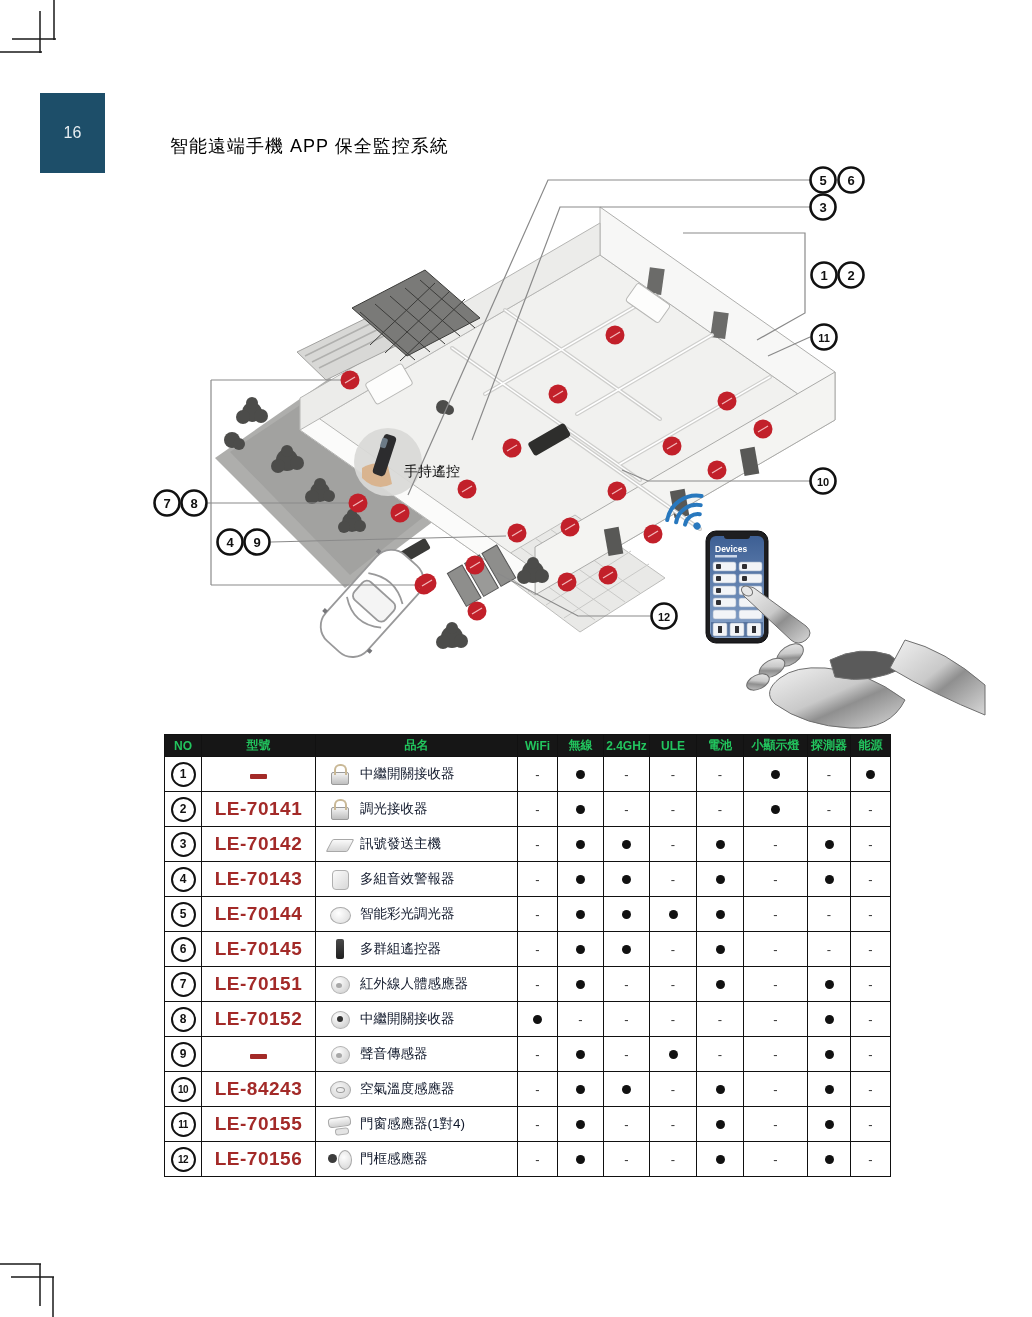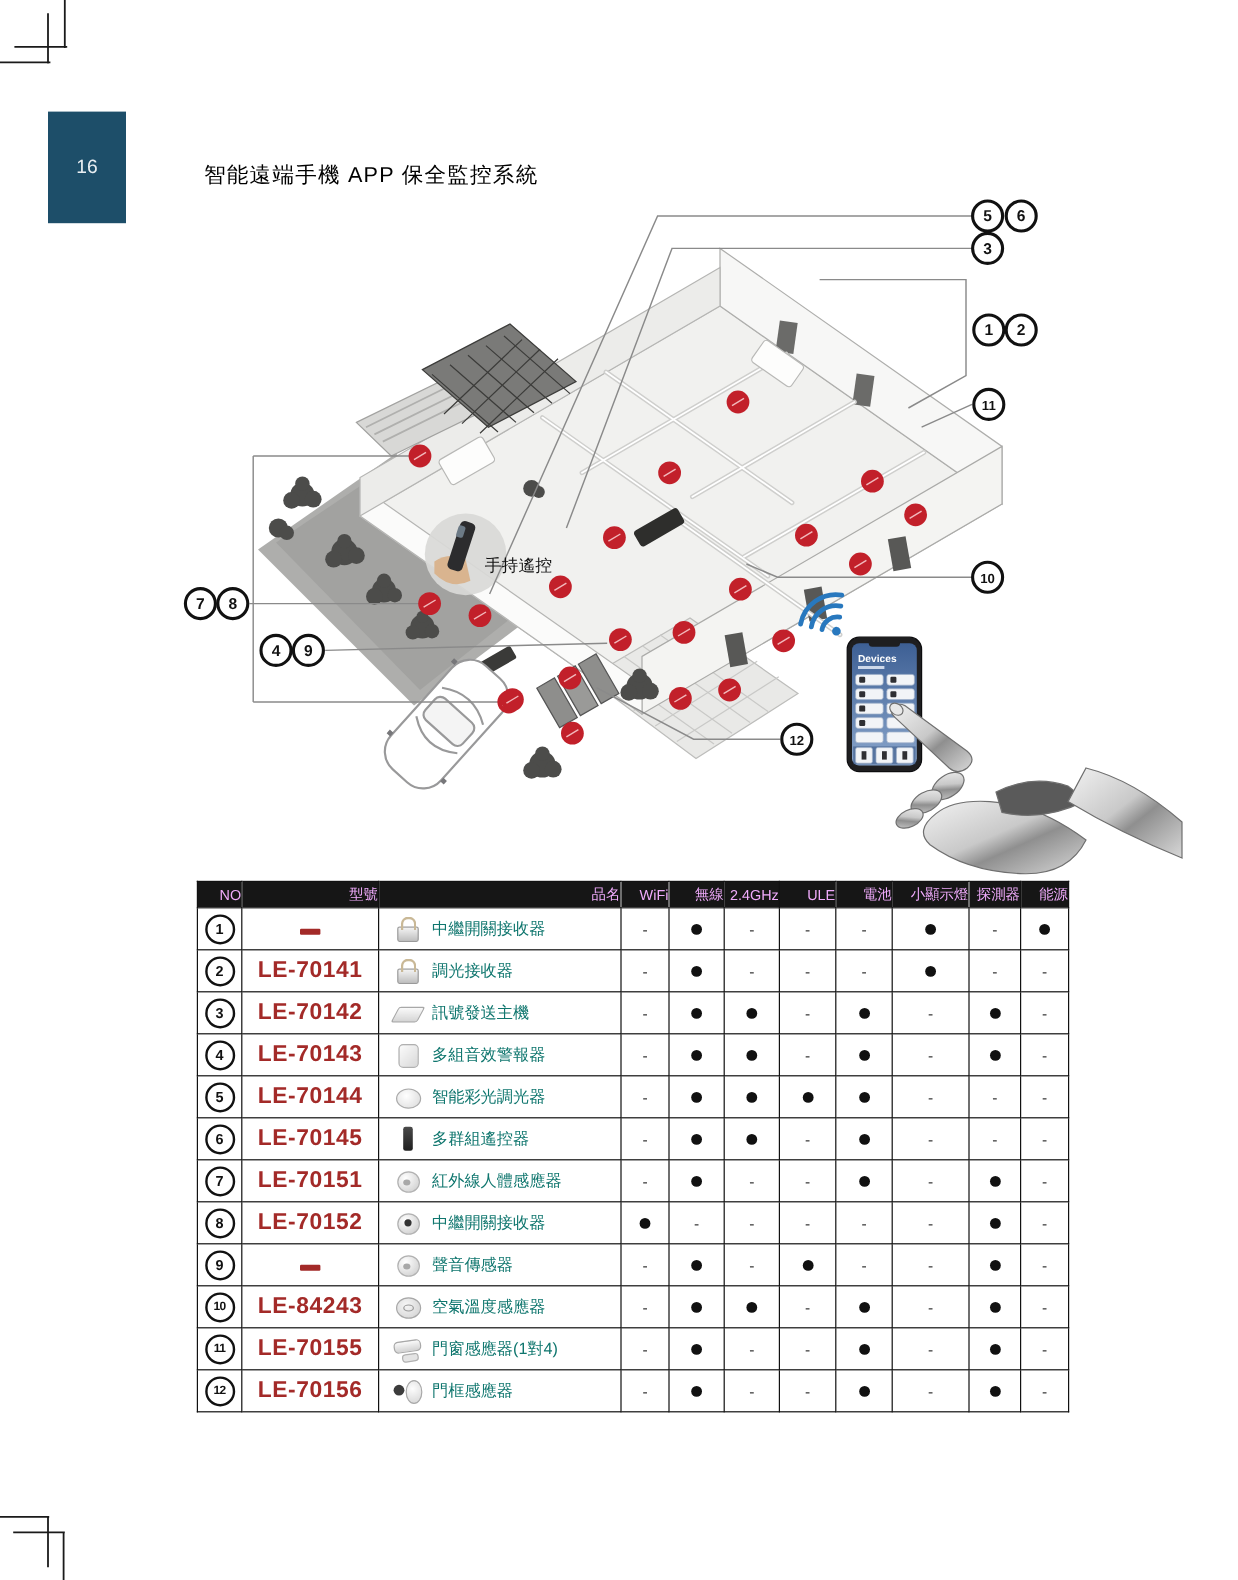--- a/index.html
+++ b/index.html
@@ -1,36 +1,36 @@
 <!DOCTYPE html>
 <html><head>
 <meta charset="utf-8">
 <style>
   html,body{margin:0;padding:0;background:#fff;}
   .page{position:relative;width:1032px;height:1317px;background:#ffffff;overflow:hidden;
         font-family:"Liberation Sans","DejaVu Sans",sans-serif;}
   
-  .pagenum{position:absolute;left:40px;top:93px;width:65px;height:93px;background:#1d4e69;
+  .pagenum{position:absolute;left:40px;top:93px;width:65px;height:80px;background:#1d4e69;
            color:#e8eef2;font-size:16px;display:flex;align-items:center;justify-content:center;}
   .title{position:absolute;left:170px;top:134px;font-size:18px;color:#000000;letter-spacing:1px;font-weight:500;}
   
   svg.art{position:absolute;left:0;top:0;}
   
   .tblwrap{position:absolute;left:164px;top:734px;width:728px;}
   table.devices{border-collapse:collapse;table-layout:fixed;width:727px;}
   table.devices td,table.devices th{border:1.5px solid #111;padding:0;overflow:hidden;}
-  table.devices thead th{background:#161616;color:#f0abfc;font-size:12px;font-weight:normal;height:21px;text-align:right;}
+  table.devices thead th{background:#161616;color:#22c55e;font-size:12px;font-weight:bold;height:21px;}
   table.devices tbody td{height:34px;font-size:13px;color:#222;text-align:center;vertical-align:middle;}
   .no-badge{width:21px;height:21px;border:2px solid #111;border-radius:50%;display:inline-flex;
             align-items:center;justify-content:center;font-weight:bold;font-size:12px;color:#111;background:#fff;}
   .no-badge.two{font-size:10px;letter-spacing:-0.5px;}
   .model{color:#a32a28;font-weight:bold;font-size:19px;letter-spacing:0.5px;}
   .mdash{display:inline-block;width:17px;height:5px;background:#a32a28;border-radius:1px;}
   .namecell{display:flex;align-items:center;gap:6px;padding-left:10px;}
-  .nametext{font-size:13.5px;color:#0f766e;}
+  .nametext{font-size:13.5px;color:#0f172a;}
   .flag-dot{display:inline-block;width:9px;height:9px;border-radius:50%;background:#111;}
   .flag-dash{color:#333;font-size:13px;}
   
   .thumb{width:28px;height:26px;position:relative;display:inline-block;flex:0 0 28px;}
   .thumb::before,.thumb::after{content:'';position:absolute;}
   .t-lock::before{left:5px;top:11px;width:16px;height:11px;background:linear-gradient(#f3f3f3,#bfbfbf);
                   border:1px solid #9a9a9a;border-radius:2px;}
   .t-lock::after{left:8px;top:3px;width:9px;height:9px;border:2px solid #c9b896;border-bottom:none;
                  border-radius:6px 6px 0 0;}
   .t-hub::before{left:3px;top:8px;width:20px;height:11px;background:linear-gradient(#fafafa,#d5d5d5);

